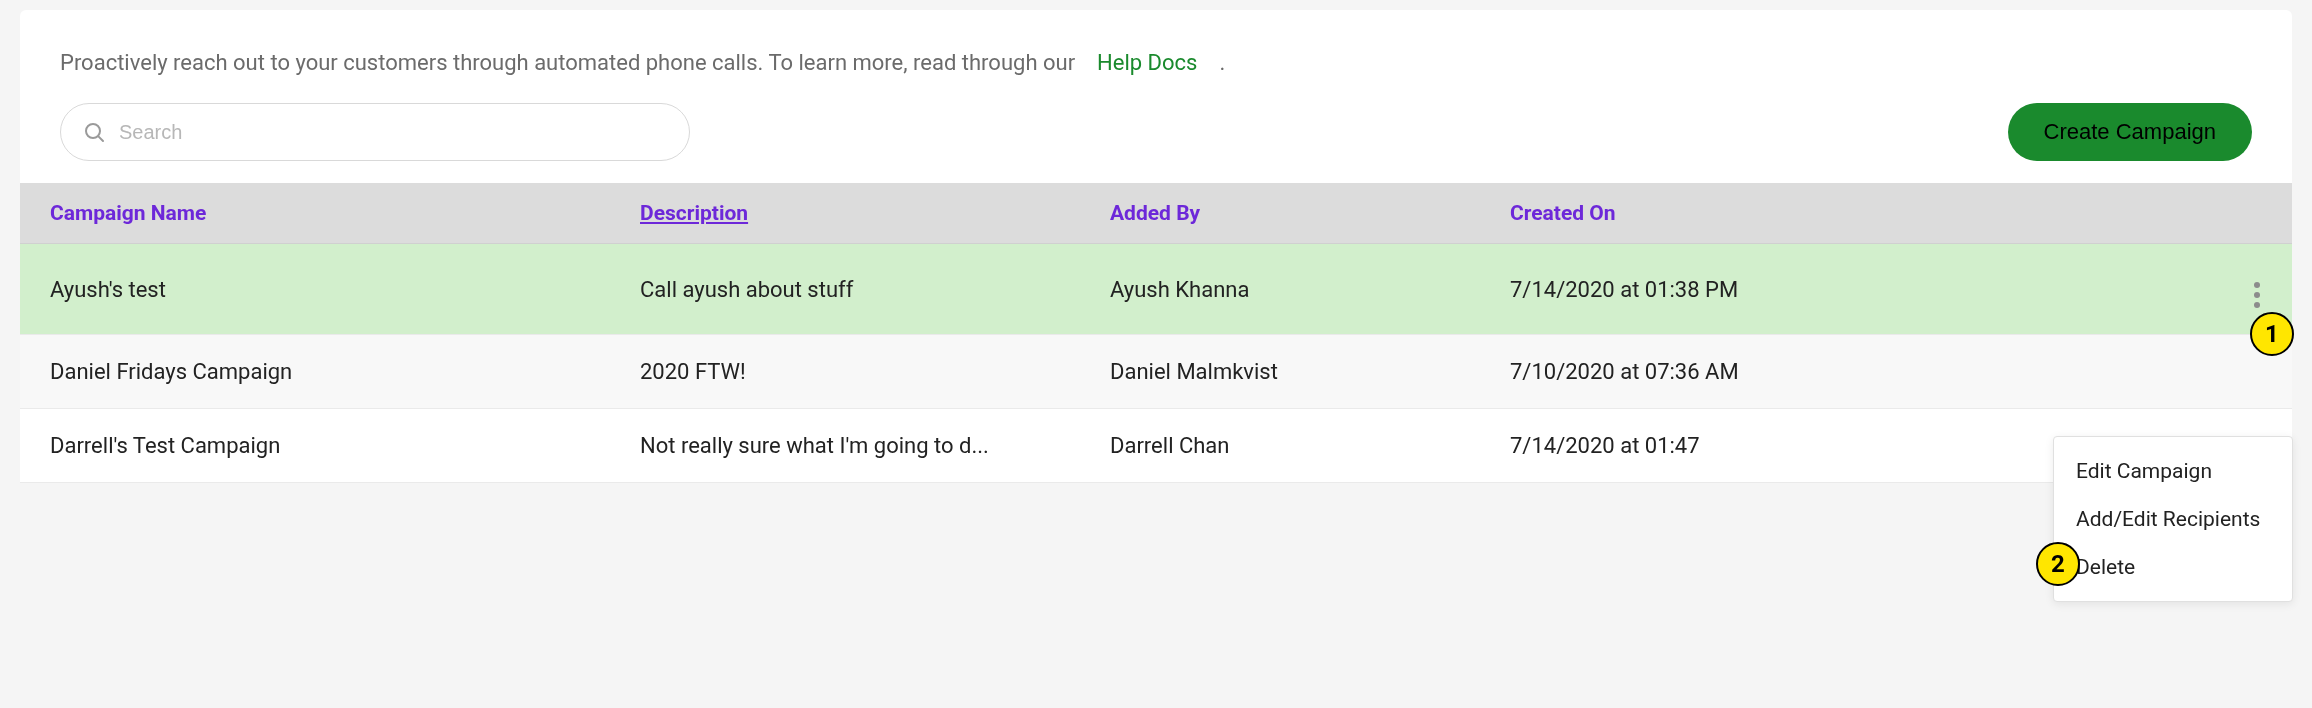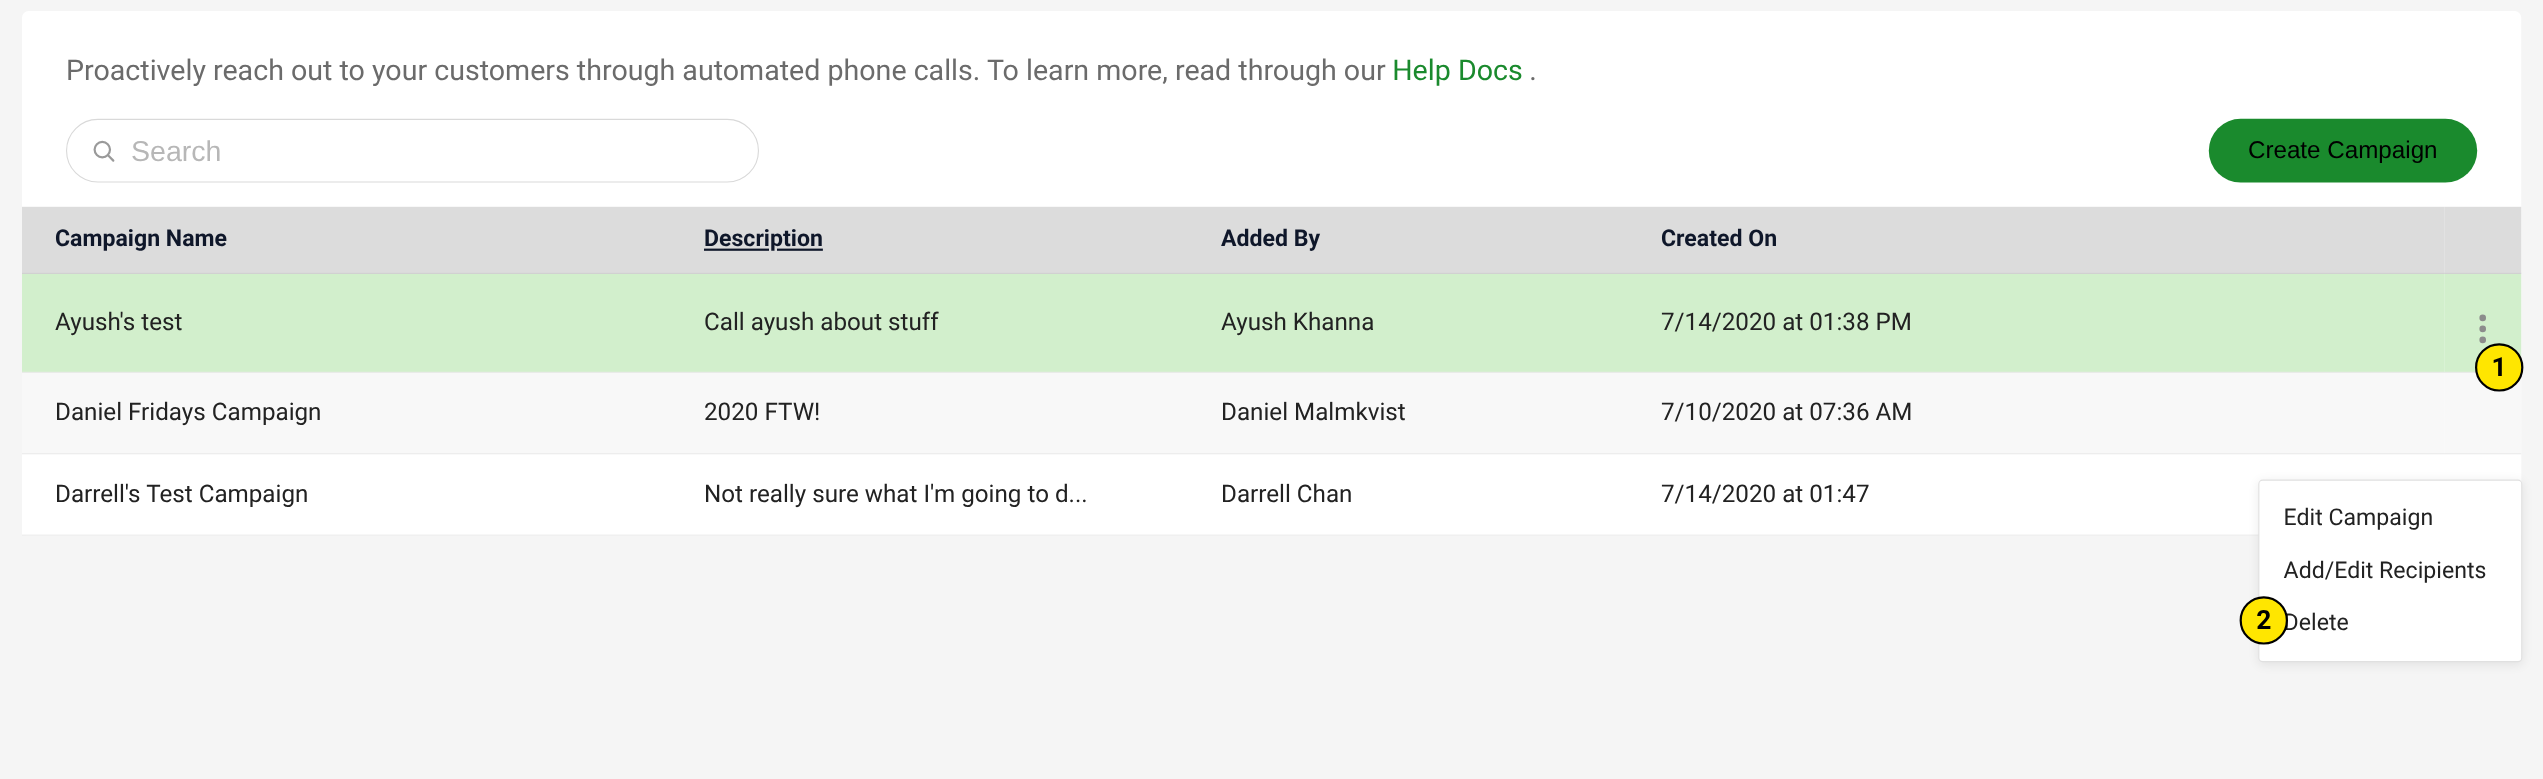--- a/index.html
+++ b/index.html
@@ -21,26 +21,26 @@
     padding: 40px 40px 0 40px;
     position: relative;
   }
   h1.page-title {
     font-size: 40px;
     font-weight: 800;
     color: #101010;
     margin-bottom: 18px;
   }
   .subtitle {
-    font-size: 26px;
+    font-size: 22px;
     color: #6b6b6b;
     margin-bottom: 28px;
     display: flex;
     flex-wrap: wrap;
-    gap: 6px;
+    gap: 22px;
     text-align: center;
   }
   .subtitle .help-link {
     color: #1a8a2d;
     text-decoration: none;
   }
   .toolbar {
     display: flex;
     justify-content: space-between;
     align-items: center;
@@ -59,21 +59,21 @@
     height: 24px;
     stroke: #9a9a9a;
     fill: none;
   }
   .search-input {
     width: 100%;
     height: 58px;
     border: 1px solid #d9d9d9;
     border-radius: 30px;
     padding: 0 20px 0 58px;
-    font-size: 26px;
+    font-size: 20px;
     color: #ec4899;
     outline: none;
     background: #fff;
   }
   .search-input::placeholder { color: #b7b7b7; }
   .create-btn {
     background: #1a8a2d;
     color: #000000;
     border: none;
     border-radius: 30px;
@@ -86,21 +86,21 @@
   .table {
     width: calc(100% + 80px);
     margin-left: -40px;
     border-collapse: collapse;
   }
   .table thead th {
     background: #dcdcdc;
     text-align: left;
     font-size: 21px;
     font-weight: 700;
-    color: #0f172a;
+    color: #6d28d9;
     padding: 18px 20px;
     border-bottom: 1px solid #d0d0d0;
   }
   .table thead th:first-child { padding-left: 30px; }
   .table tbody td {
     font-size: 22px;
     color: #222;
     padding: 24px 20px;
     border-bottom: 1px solid #eaeaea;
     background: #fff;

